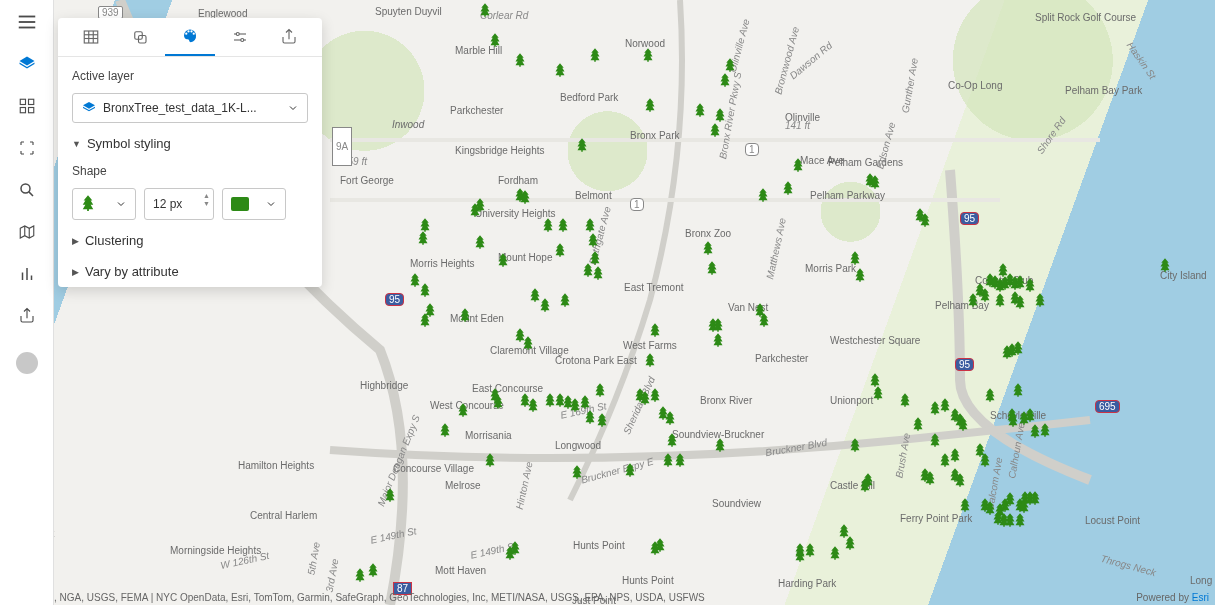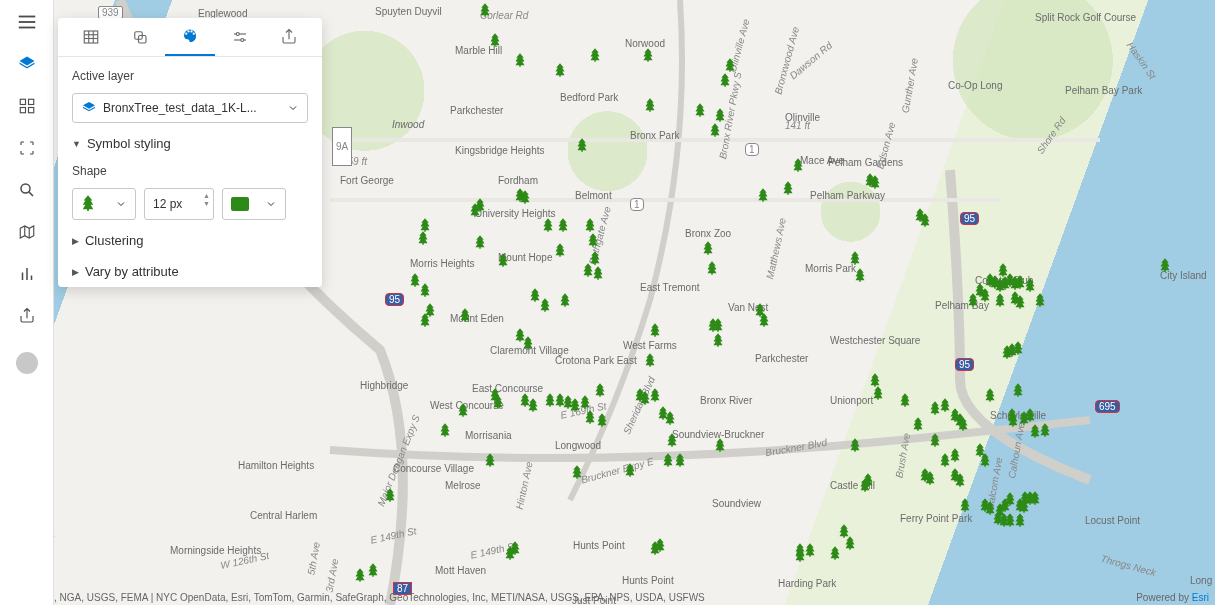--- a/index.html
+++ b/index.html
@@ -119,21 +119,21 @@
       <div class="map-label" style="left: 498px; top: 175px;">Fordham</div>
       <div class="map-label" style="left: 575px; top: 190px;">Belmont</div>
       <div class="map-label" style="left: 475px; top: 208px;">University Heights</div>
       <div class="map-label" style="left: 685px; top: 228px;">Bronx Zoo</div>
       <div class="map-label" style="left: 805px; top: 263px;">Morris Park</div>
       <div class="map-label" style="left: 935px; top: 300px;">Pelham Bay</div>
       <div class="map-label" style="left: 975px; top: 275px;">Country Club</div>
       <div class="map-label" style="left: 1160px; top: 270px;">City Island</div>
       <div class="map-label" style="left: 410px; top: 258px;">Morris Heights</div>
       <div class="map-label" style="left: 498px; top: 252px;">Mount Hope</div>
-      <div class="map-label" style="left: 616px; top: 282px; padding-left: 24px;">East Tremont</div>
+      <div class="map-label" style="left: 600px; top: 282px; padding-left: 24px;">East Tremont</div>
       <div class="map-label" style="left: 728px; top: 302px;">Van Nest</div>
       <div class="map-label" style="left: 830px; top: 335px;">Westchester Square</div>
       <div class="map-label" style="left: 450px; top: 313px;">Mount Eden</div>
       <div class="map-label" style="left: 490px; top: 345px;">Claremont Village</div>
       <div class="map-label" style="left: 555px; top: 355px;">Crotona Park East</div>
       <div class="map-label" style="left: 623px; top: 340px;">West Farms</div>
       <div class="map-label" style="left: 755px; top: 353px;">Parkchester</div>
       <div class="map-label" style="left: 830px; top: 395px;">Unionport</div>
       <div class="map-label" style="left: 990px; top: 410px;">Schuylerville</div>
       <div class="map-label" style="left: 360px; top: 380px;">Highbridge</div>

